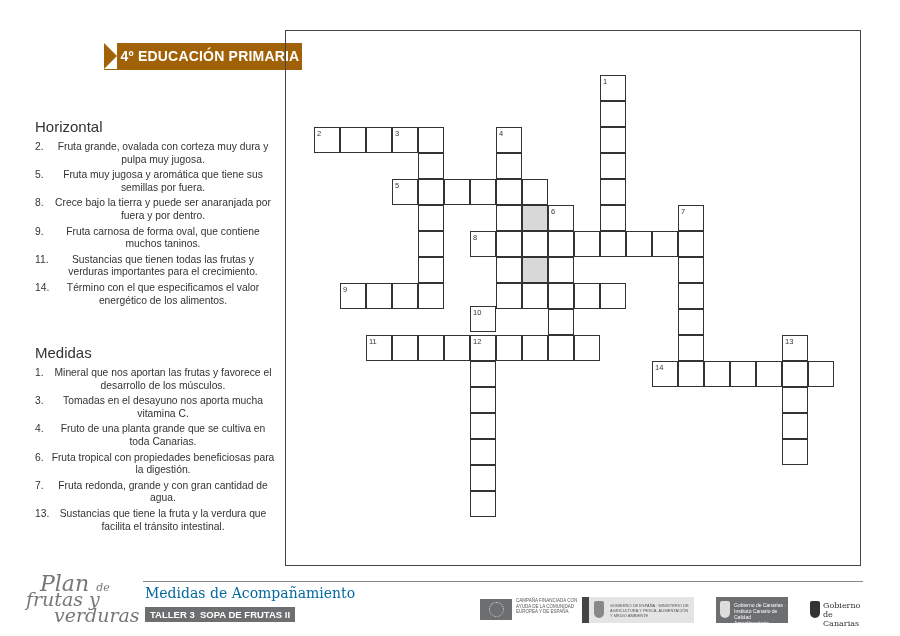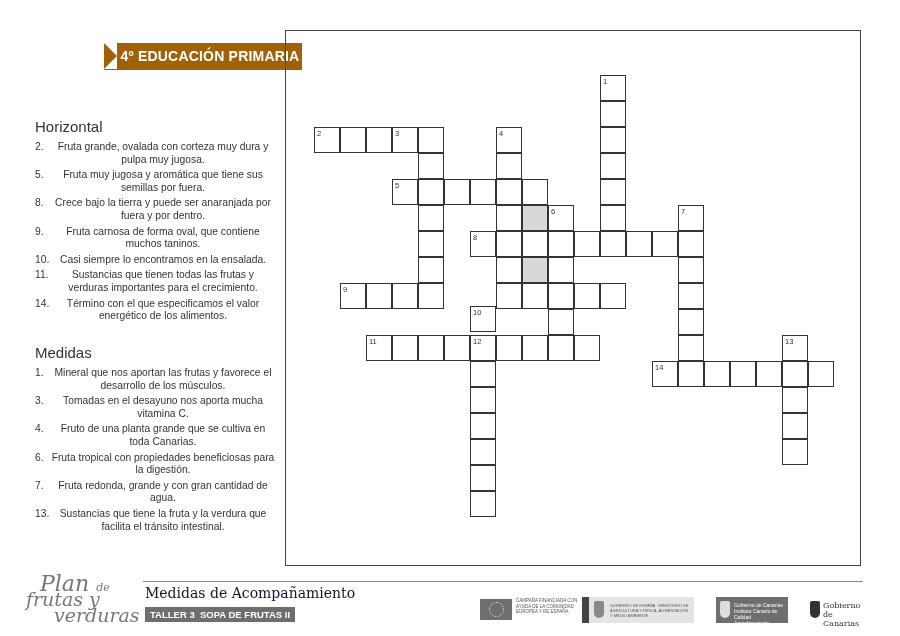--- a/index.html
+++ b/index.html
@@ -15,21 +15,21 @@
   .board{position:absolute;left:285px;top:30px;width:576px;height:536px;border:1.5px solid #444;box-sizing:border-box;}
   .cell{position:absolute;width:26px;height:26px;box-sizing:border-box;border:1.2px solid #333;background:#fff;}
   .cell.shade{background:#d8d8d8;}
   .cell .lbl{position:absolute;left:2px;top:1px;font-size:7.5px;color:#333;}
   .footer-line{position:absolute;left:143px;top:581px;width:720px;height:1px;background:#888;}
   .logo{position:absolute;left:26px;top:571px;width:110px;height:55px;color:#777;font-family:"DejaVu Serif",serif;font-style:italic;}
   .logo .l1{position:absolute;left:14px;top:0;font-size:22px;}
   .logo .l1s{font-size:11px;}
   .logo .l2{position:absolute;left:0;top:17px;font-size:19px;}
   .logo .l3{position:absolute;left:28px;top:33px;font-size:19px;}
-  .subtitle{position:absolute;left:145px;top:585px;font-family:"DejaVu Serif",serif;font-size:14px;color:#0f172a;}
+  .subtitle{position:absolute;left:145px;top:585px;font-family:"DejaVu Serif",serif;font-size:14px;color:#0369a1;}
   .tag{position:absolute;top:607px;height:15px;line-height:15px;background:#6d6e70;color:#fff;font-size:9.5px;font-weight:bold;padding:0 5px;}
   .partner{position:absolute;top:597px;height:26px;}
   .eu{left:480px;width:110px;}
   .eu .flag{position:absolute;left:0;top:2px;width:32px;height:21px;background:#6d6e70;}
   .eu .flag:after{content:"";position:absolute;left:9px;top:3px;width:13px;height:13px;border:1px dotted #ddd;border-radius:50%;}
   .eu .t{position:absolute;left:36px;top:1px;font-size:4.5px;line-height:5.5px;color:#555;width:70px;}
   .gov{left:582px;width:112px;background:#e4e4e4;}
   .gov .t{position:absolute;left:28px;top:6px;font-size:4px;line-height:5px;color:#555;width:80px;}
   .gov .bar{position:absolute;left:0;top:0;width:7px;height:26px;background:#444;}
   .gc1{left:716px;width:72px;background:#6d6e70;}
@@ -58,24 +58,20 @@
       </div>
       <div class="clue">
         <span class="num">8.</span>
         <span class="txt">Crece bajo la tierra y puede ser anaranjada por fuera y por dentro.</span>
       </div>
       <div class="clue">
         <span class="num">9.</span>
         <span class="txt">Fruta carnosa de forma oval, que contiene muchos taninos.</span>
       </div>
       <div class="clue">
-        <span class="num">10.</span>
-        <span class="txt">Casi siempre lo encontramos en la ensalada.</span>
-      </div>
-      <div class="clue">
         <span class="num">11.</span>
         <span class="txt">Sustancias que tienen todas las frutas y verduras importantes para el crecimiento.</span>
       </div>
       <div class="clue">
         <span class="num">14.</span>
         <span class="txt">Término con el que especificamos el valor energético de los alimentos.</span>
       </div>
     </div>
 </div>
 

